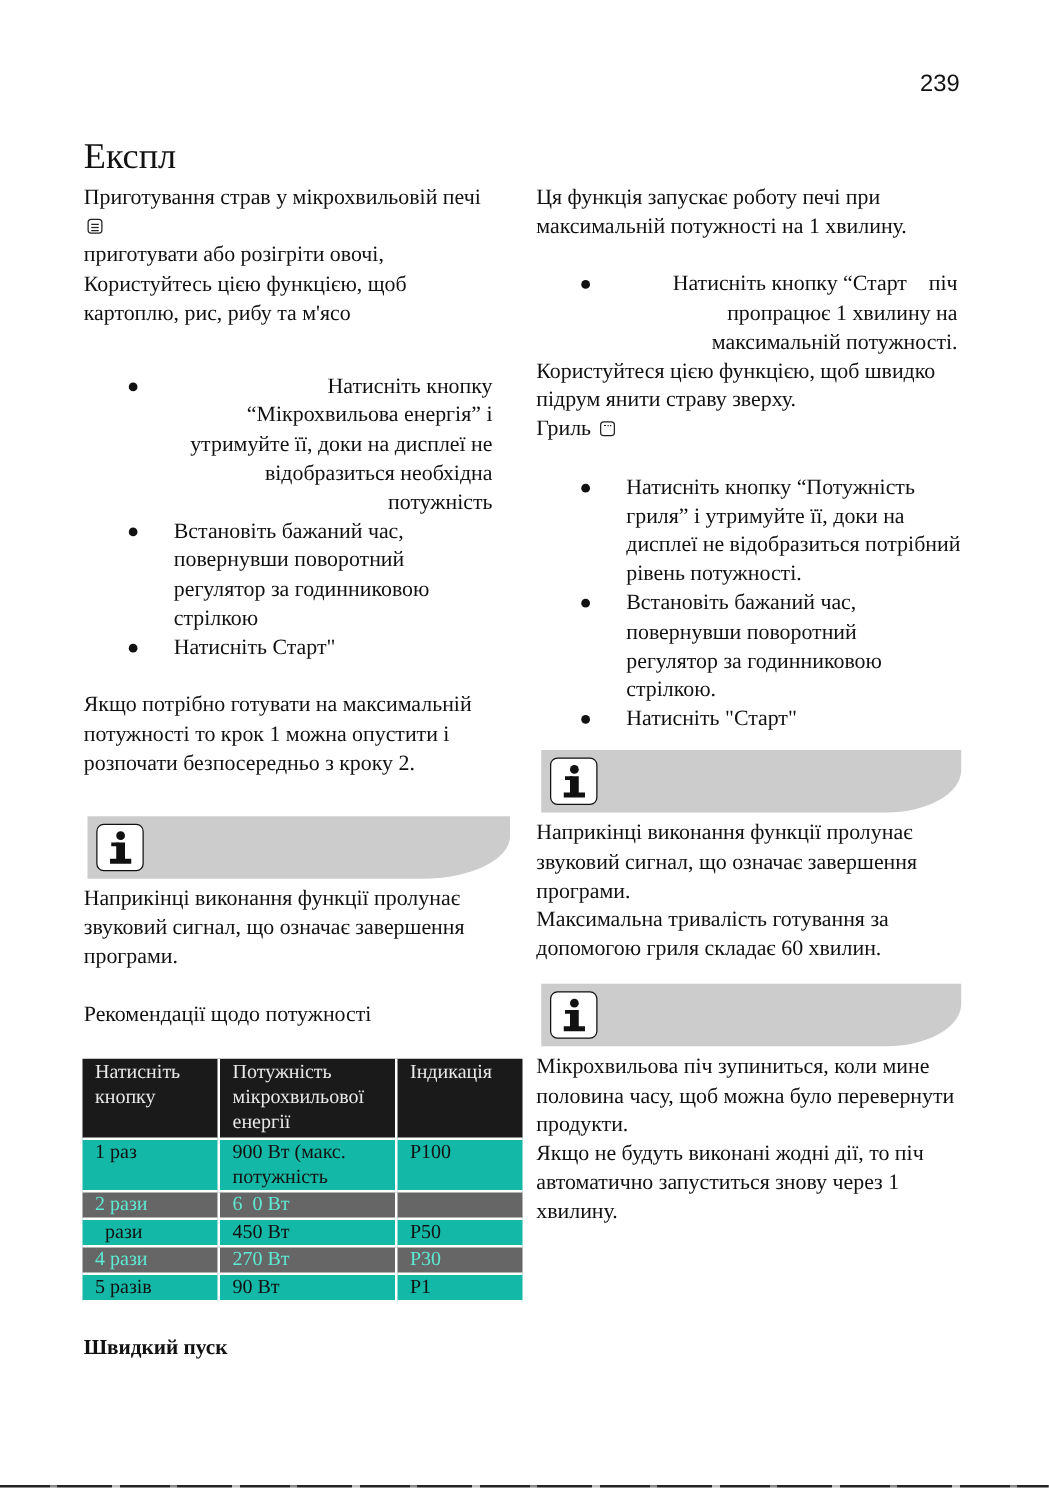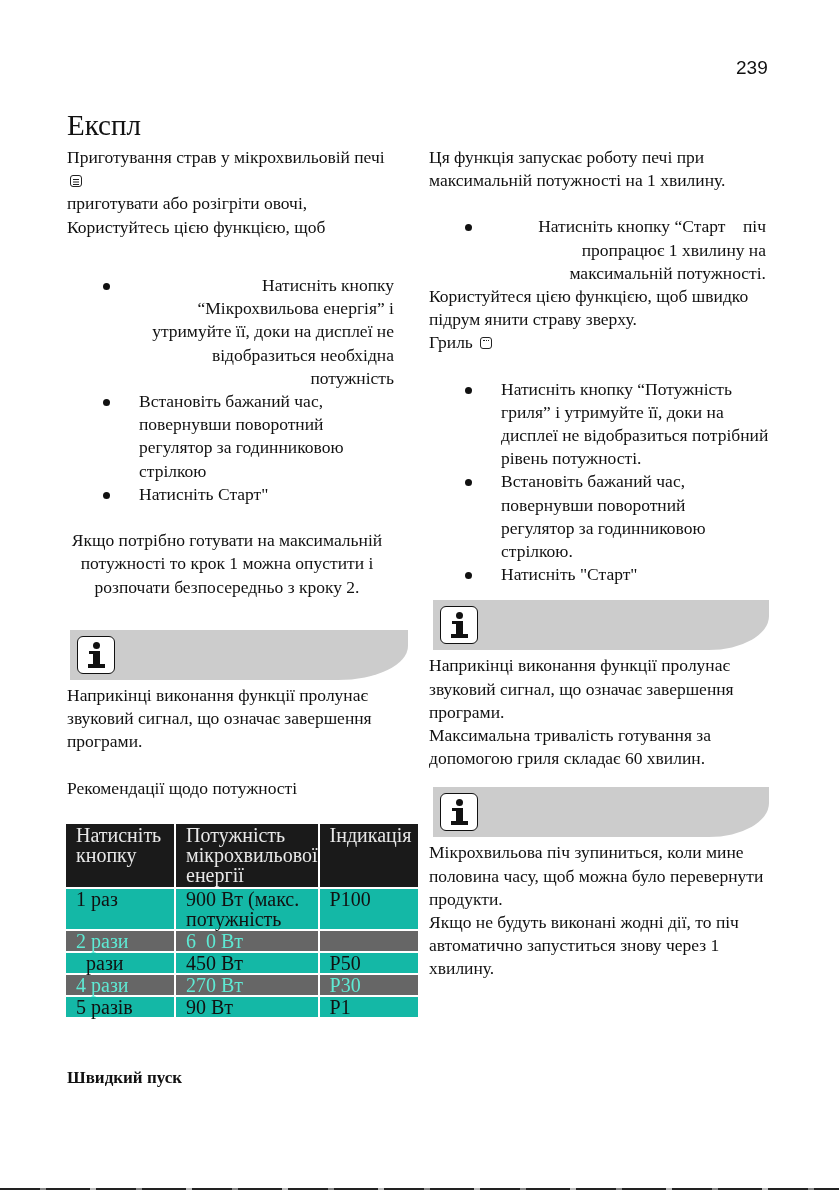--- a/index.html
+++ b/index.html
@@ -56,21 +56,21 @@
   .info-box .i-dot {
     position: absolute; left: 15px; top: 5px; width: 7px; height: 7px; border-radius: 50%; background: #111;
   }
   .info-box .i-stem {
     position: absolute; left: 15px; top: 14px; width: 7px; height: 14px; background: #111;
   }
   .info-box .i-top { position: absolute; left: 11px; top: 14px; width: 6px; height: 3px; background: #111; }
   .info-box .i-base { position: absolute; left: 10px; top: 27px; width: 17px; height: 4px; background: #111; }
 
   table.power {
-    border-collapse: collapse; width: 352px; font-size: 20px; line-height: 20px;
+    border-collapse: collapse; width: 352px; font-size: 16px; line-height: 20px;
     margin-left: -1px;
   }
   table.power td { padding: 0 0 0 10px; vertical-align: top; border-right: 2px solid #fff; }
   table.power td:last-child { border-right: none; }
   table.power tr { border-bottom: 2px solid #fff; }
   table.power tr.head td { background: #1a1a1a; color: #e8e8e8; padding-top: 1px; padding-bottom: 2px; }
   table.power tr.light td { background: #14b8a6; color: #111; }
   table.power tr.dark td { background: #666666; color: #5eead4; }
   .col-w1 { width: 98px; } .col-w2 { width: 130px; }
   .heading-bold {
@@ -84,28 +84,29 @@
 </head>
 <body>
 
 <div class="page-number">239</div>
 <h1 class="title">Експл</h1>
 
 <div class="col col-left">
   <p style="width:330px;"><span>Приготування страв у мікрохвильовій печі</span> <span class="mode-icon mw"></span></p>
   <p>приготувати або розігріти овочі,</p>
   <p>Користуйтесь цією функцією, щоб</p>
+  <p>картоплю, рис, рибу та м'ясо</p>
   <div class="blank"></div>
   <ul class="bullets" style="margin-top:12px;">
     <li style="width:255px;text-align:right;"><span class="dot"></span><span>Натисніть кнопку “Мікрохвильова енергія” і утримуйте її, доки на дисплеї не відобразиться необхідна потужність</span></li>
     <li style="width:255px;"><span class="dot"></span><span>Встановіть бажаний час, повернувши поворотний регулятор за годинниковою стрілкою</span></li>
     <li><span class="dot"></span><span>Натисніть  Старт"</span></li>
   </ul>
   <div class="blank"></div>
-  <p style="width:320px;text-align:center;">Якщо потрібно готувати на максимальній потужності  то крок 1 можна опустити і розпочати безпосередньо з кроку 2.</p>
+  <p style="width:320px;">Якщо потрібно готувати на максимальній потужності  то крок 1 можна опустити і розпочати безпосередньо з кроку 2.</p>
 
   <div class="info-bar left" style="margin-top:31px; width:338px; margin-left:3px;">
     <div class="info-box">
       <span class="i-dot"></span>
         <span class="i-top"></span>
         <span class="i-stem"></span>
         <span class="i-base"></span>
     </div>
   </div>
   <p style="margin-top:4px; width:345px;">Наприкінці виконання функції пролунає звуковий сигнал, що означає завершення програми.</p>

